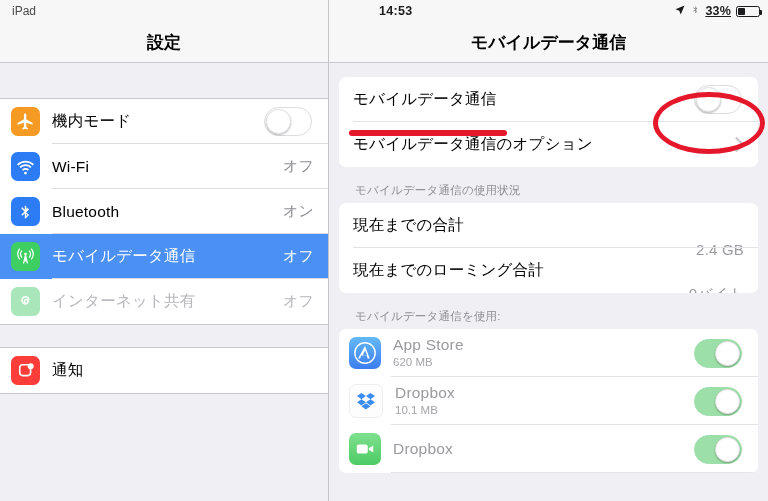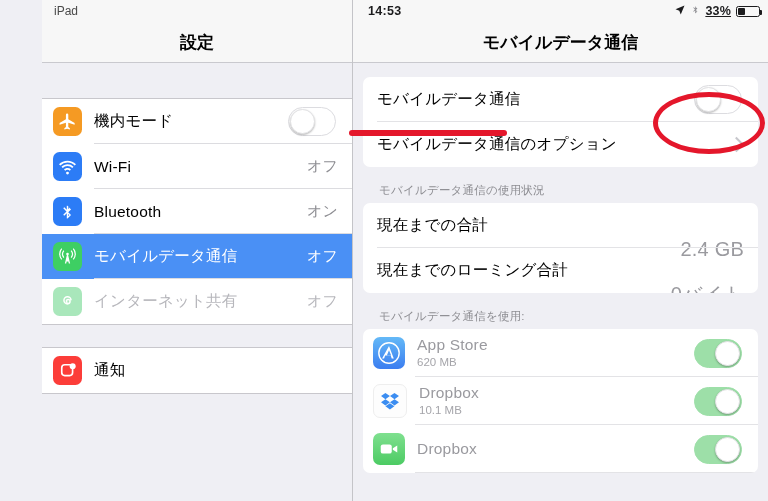--- a/index.html
+++ b/index.html
@@ -8,21 +8,21 @@
     font-family:"Liberation Sans","DejaVu Sans",sans-serif;
     background:#efeff4;color:#000;
     -webkit-font-smoothing:antialiased;
   }
   .screen{position:relative;width:768px;height:501px;display:flex;}
 
   
   .sidebar{
     width:329px;height:501px;background:#efeff4;
     border-right:1px solid #c4c4c8;box-sizing:border-box;
-    position:relative;overflow:hidden;margin-left:42px;
+    position:relative;overflow:hidden;
   }
   .sb-status{
     height:22px;display:flex;align-items:center;padding-left:12px;
     font-size:12px;color:#4a4a4a;background:#f7f7f7;
   }
   .sb-title{
     height:40px;display:flex;align-items:center;justify-content:center;
     font-size:17px;font-weight:bold;color:#000;background:#f7f7f7;
     border-bottom:1px solid #c9c9ce;
   }
@@ -66,21 +66,21 @@
   .toggle.on .knob{left:auto;right:1px;}
 
   
   .panel{
     width:439px;height:501px;background:#efeff4;position:relative;overflow:hidden;
   }
   .pn-status{
     height:22px;background:#f7f7f7;display:flex;align-items:center;
     font-size:12.5px;color:#1c1c1e;font-weight:bold;position:relative;
   }
-  .pn-time{margin-left:15px;letter-spacing:.3px;text-align:right;}
+  .pn-time{margin-left:50px;letter-spacing:.3px;text-align:right;}
   .pn-right{position:absolute;right:8px;display:flex;align-items:center;gap:5px;text-decoration:underline;}
   .pn-batt-txt{font-size:12.5px;font-weight:bold;letter-spacing:.2px;}
   .batt{
     width:24px;height:11px;border:1px solid #1c1c1e;border-radius:2.5px;
     position:relative;box-sizing:border-box;
   }
   .batt .fill{position:absolute;left:1px;top:1px;bottom:1px;width:7px;background:#1c1c1e;border-radius:1px;}
   .batt .cap{position:absolute;right:-3px;top:3px;width:2px;height:5px;background:#1c1c1e;border-radius:0 1px 1px 0;}
 
   .pn-title{
@@ -91,21 +91,21 @@
   .card{
     background:#fff;border-radius:7px;overflow:hidden;margin-top:14px;
   }
   .card .crow{
     position:relative;display:flex;align-items:center;height:45px;
     padding-left:14px;box-sizing:border-box;
   }
   .card .crow .sep{position:absolute;left:14px;right:0;bottom:0;height:1px;background:#e3e3e6;}
   .card .crow:last-child .sep{display:none;}
   .crow-label{font-size:15.5px;color:#000;letter-spacing:.2px;}
-  .crow-value{margin-left:auto;margin-right:14px;font-size:20px;color:#9a9a9f;letter-spacing:.2px;margin-top:48px;}
+  .crow-value{margin-left:auto;margin-right:14px;font-size:15px;color:#9a9a9f;letter-spacing:.2px;margin-top:48px;}
   .chev{
     margin-left:auto;margin-right:16px;width:9px;height:9px;
     border-right:2px solid #c7c7cc;border-top:2px solid #c7c7cc;
     transform:rotate(45deg);
   }
   .sec-hdr{
     font-size:11.5px;color:#8d8d92;letter-spacing:.2px;
     padding:16px 0 5px 16px;
   }
   .app-row{

